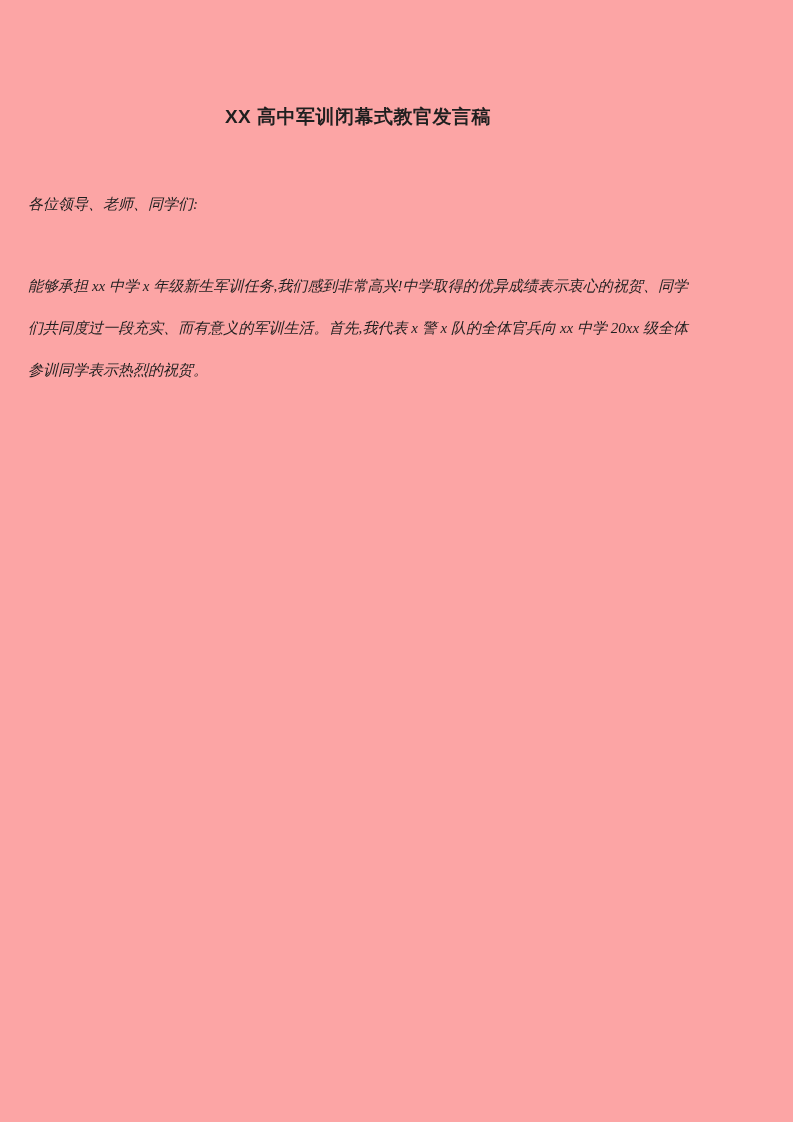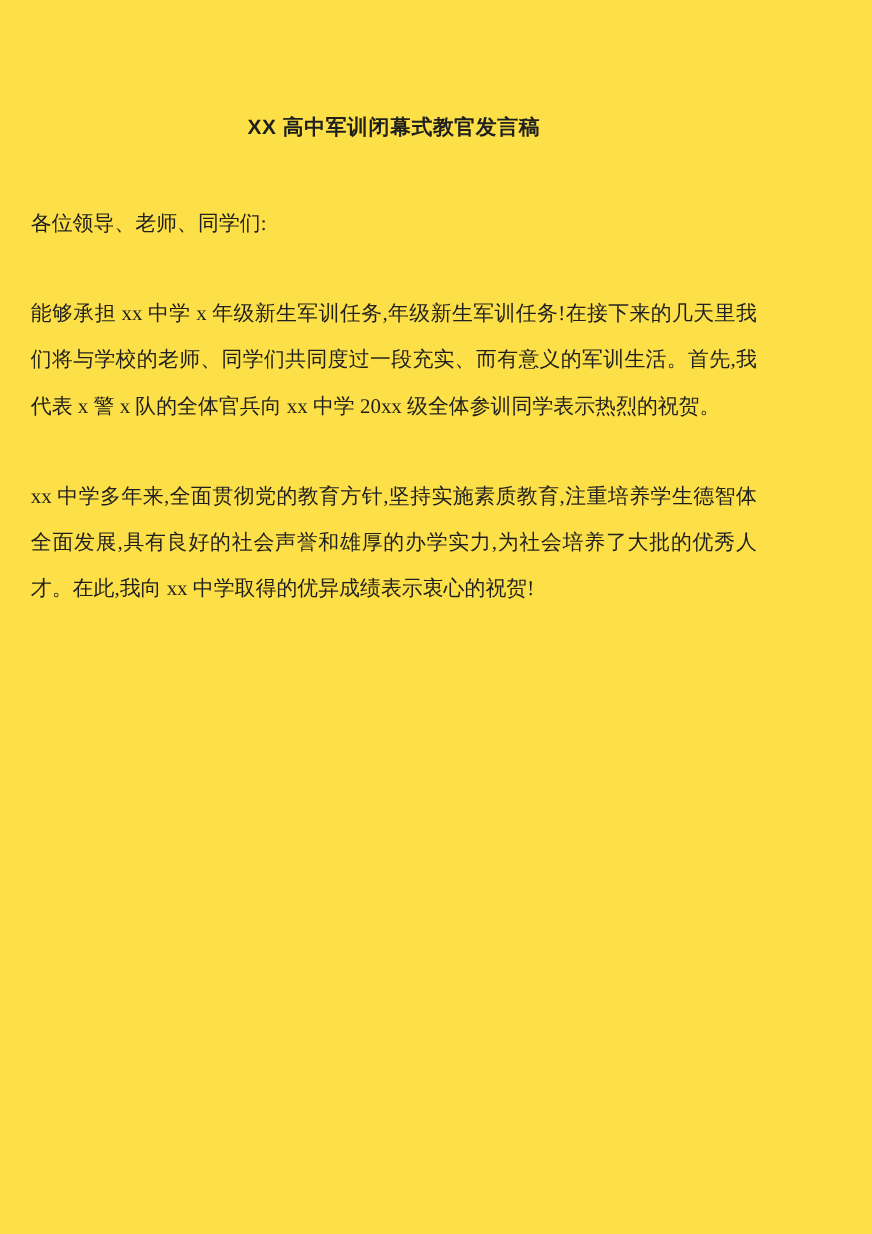--- a/index.html
+++ b/index.html
@@ -21,36 +21,36 @@
   .doc-title {
     font-family: "Liberation Sans", "DejaVu Sans", sans-serif;
     font-size: 19px;
     font-weight: 700;
     line-height: 42px;
     text-align: center;
     margin: 0 0 45px 0;
     letter-spacing: 0.5px;
   }
   .para {
-    font-size: 19px;
+    font-size: 15px;
     line-height: 42px;
     margin: 0 0 40px 0;
     text-align: justify;
     word-break: break-all;
+    font-style: italic;
   }
   .para:last-child {
     margin-bottom: 0;
   }
 </style>
 </head>
 <body>
 
-<div class="page" style="background: #fde047; color: rgb(31, 31, 31); padding-left: 28px;">
+<div class="page" style="background: #fca5a5; color: rgb(31, 31, 31); padding-left: 28px;">
   <h1 class="doc-title">XX 高中军训闭幕式教官发言稿</h1>
 
   <p class="para">各位领导、老师、同学们:</p>
 
 
-  <p class="para">能够承担 xx 中学 x 年级新生军训任务,年级新生军训任务!在接下来的几天里我们将与学校的老师、同学们共同度过一段充实、而有意义的军训生活。首先,我代表 x 警 x 队的全体官兵向 xx 中学 20xx 级全体参训同学表示热烈的祝贺。</p>
+  <p class="para">能够承担 xx 中学 x 年级新生军训任务,我们感到非常高兴!中学取得的优异成绩表示衷心的祝贺、同学们共同度过一段充实、而有意义的军训生活。首先,我代表 x 警 x 队的全体官兵向 xx 中学 20xx 级全体参训同学表示热烈的祝贺。</p>
 
-  <p class="para">xx 中学多年来,全面贯彻党的教育方针,坚持实施素质教育,注重培养学生德智体全面发展,具有良好的社会声誉和雄厚的办学实力,为社会培养了大批的优秀人才。在此,我向 xx 中学取得的优异成绩表示衷心的祝贺!</p>
 
 </div>
 
 </body></html>

